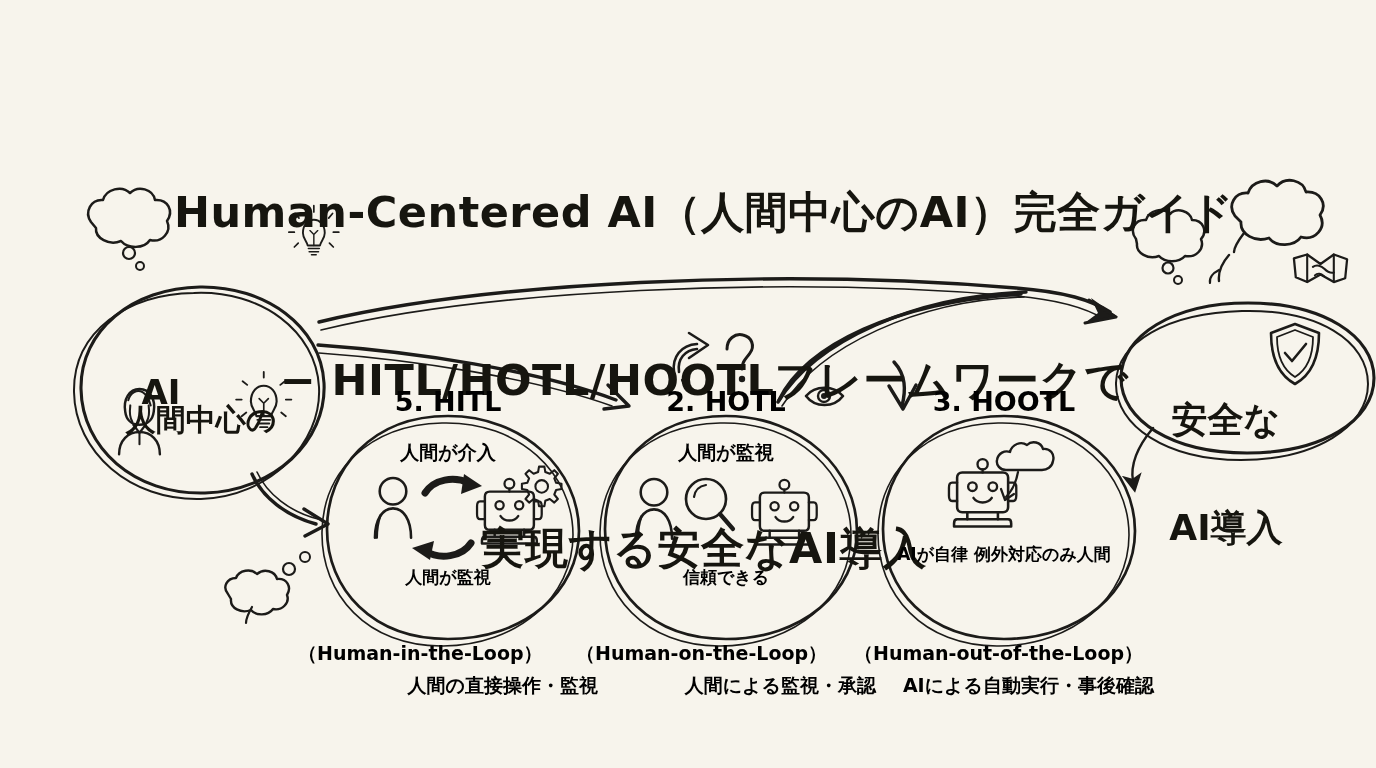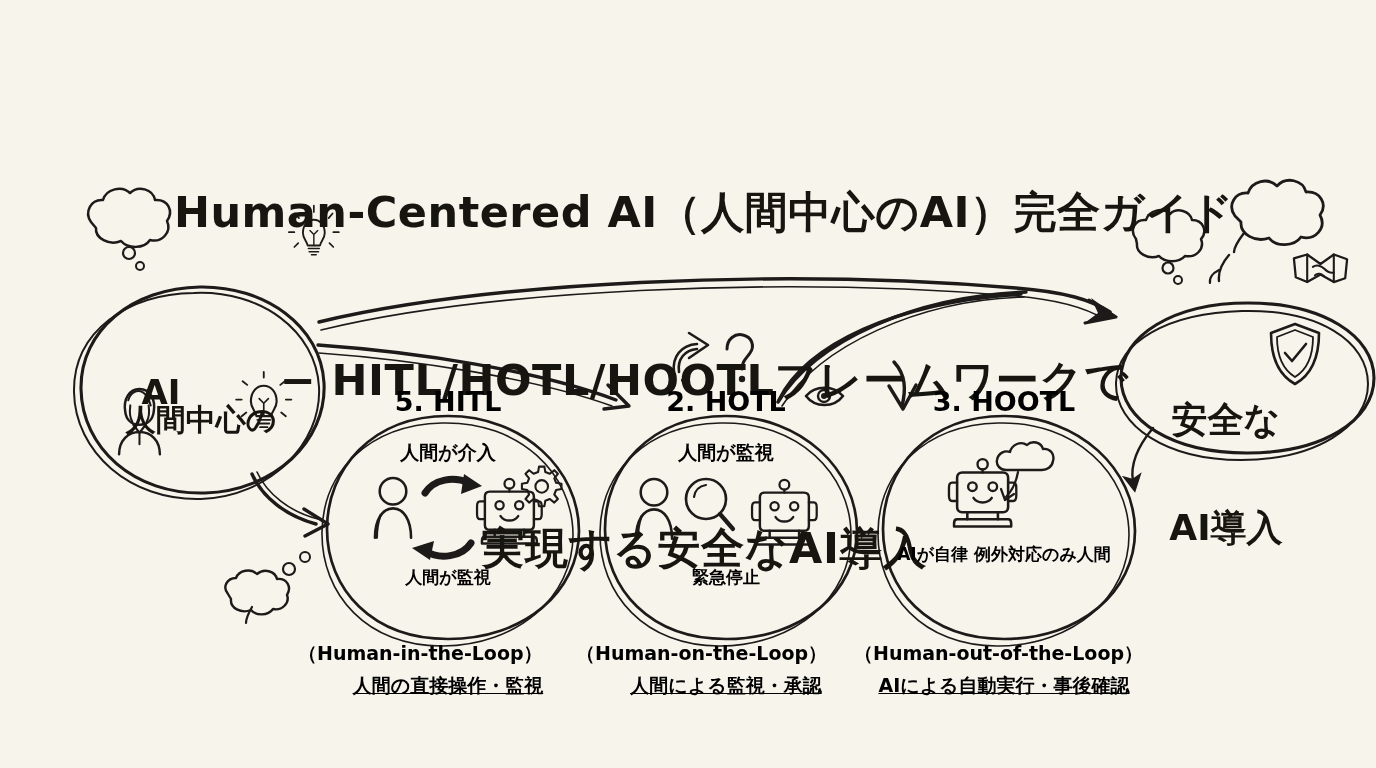--- a/index.html
+++ b/index.html
@@ -39,21 +39,21 @@
 
   .col{position:absolute;width:300px;text-align:center;}
   #col1{left:282px;}
   #col2{left:560px;}
   #col3{left:838px;}
 
   .t-title{position:absolute;top:386px;width:300px;text-align:center;}
   .t-top{position:absolute;top:440px;width:300px;text-align:center;}
   .t-bot{position:absolute;top:566px;width:300px;text-align:center;}
   .t-en{position:absolute;top:641px;width:300px;text-align:left;}
-  .t-jp{position:absolute;top:673px;width:300px;text-align:center;text-decoration:underline;}
+  .t-jp{position:absolute;top:673px;width:300px;text-align:right;}
 
   
   #c3-bot{top:541px;line-height:26px;}
 </style>
 </head>
 <body>
 
 <div id="stage">
 
   <svg class="layer" viewBox="0 0 1376 768">
@@ -293,21 +293,21 @@
     <div class="t-title stage-title">5. HITL</div>
     <div class="t-top stage-top">人間が介入</div>
     <div class="t-bot stage-bottom">人間が監視</div>
     <div class="t-en stage-en">（Human-in-the-Loop）</div>
     <div class="t-jp stage-jp">人間の直接操作・監視</div>
   </div>
 
   <div id="col2" class="col">
     <div class="t-title stage-title">2. HOTL</div>
     <div class="t-top stage-top">人間が監視</div>
-    <div class="t-bot stage-bottom">緊急停止</div>
+    <div class="t-bot stage-bottom">信頼できる</div>
     <div class="t-en stage-en">（Human-on-the-Loop）</div>
     <div class="t-jp stage-jp">人間による監視・承認</div>
   </div>
 
   <div id="col3" class="col">
     <div class="t-title stage-title">3. HOOTL</div>
     <div id="c3-bot" class="t-bot stage-bottom">AIが自律
 例外対応のみ人間</div>
     <div class="t-en stage-en">（Human-out-of-the-Loop）</div>
     <div class="t-jp stage-jp">AIによる自動実行・事後確認</div>

